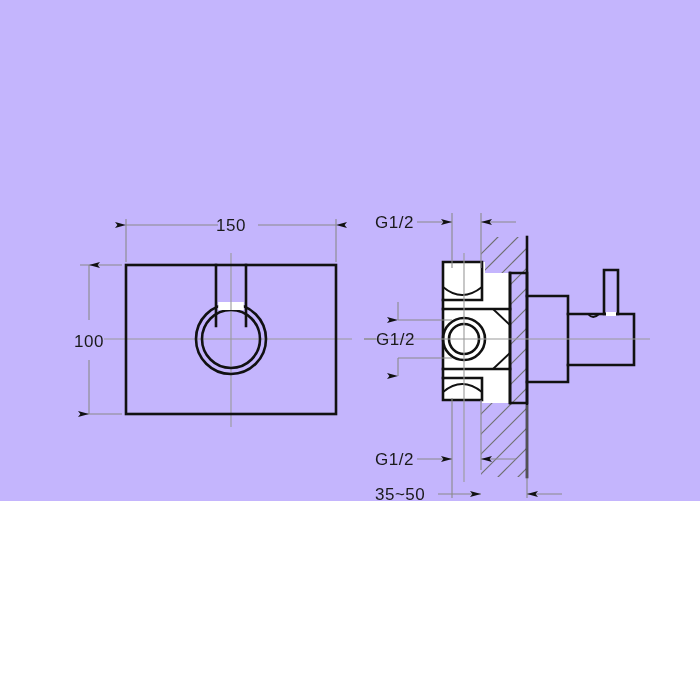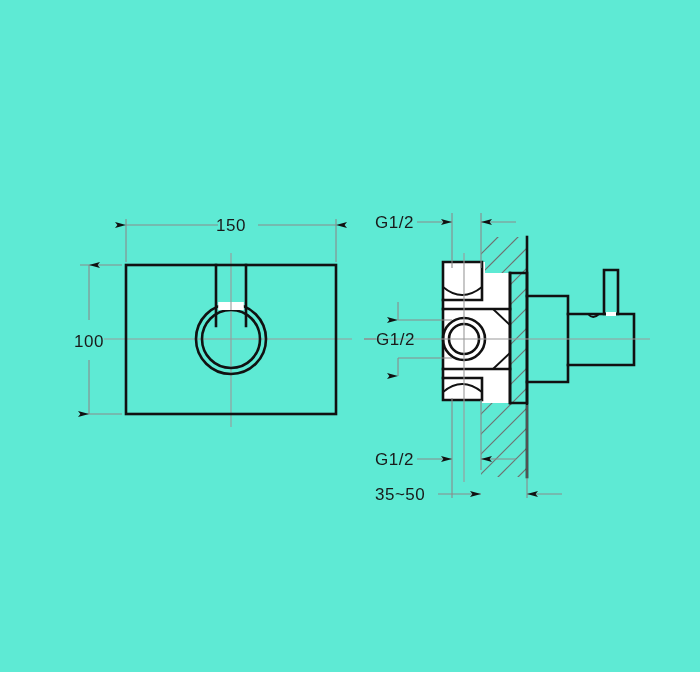--- a/index.html
+++ b/index.html
@@ -10,22 +10,22 @@
   }
   body {
     width: 700px;
     height: 700px;
     font-family: "Liberation Sans", sans-serif;
     overflow: hidden;
   }
   #drawing-root {
     position: relative;
     width: 700px;
-    height: 672px;
-    background: #5eead4;
+    height: 501px;
+    background: #c4b5fd;
   }
   svg#cad {
     display: block;
     width: 700px;
     height: 700px;
   }
   .dim-text {
     font-family: "Liberation Sans", sans-serif;
     font-size: 17px;
     fill: #1a1a1a;

